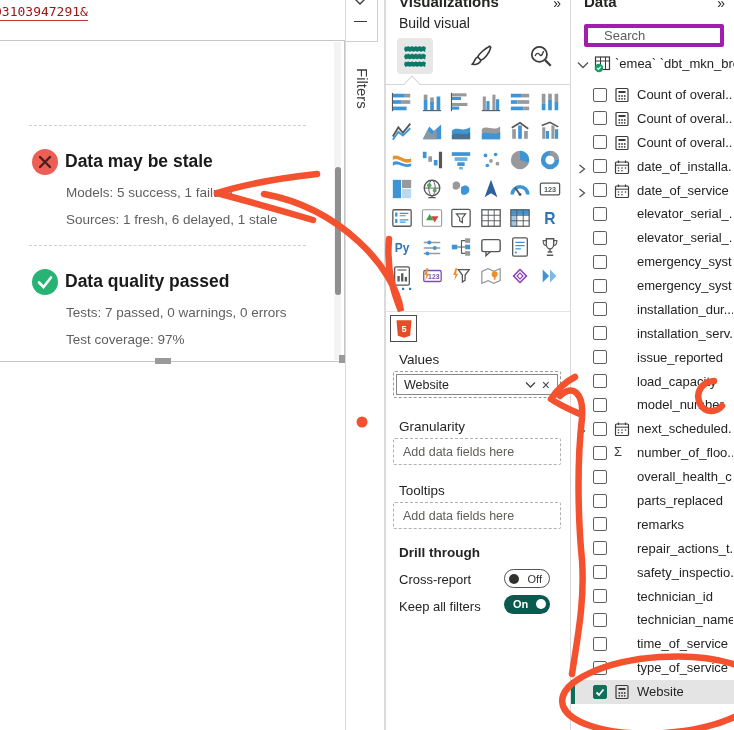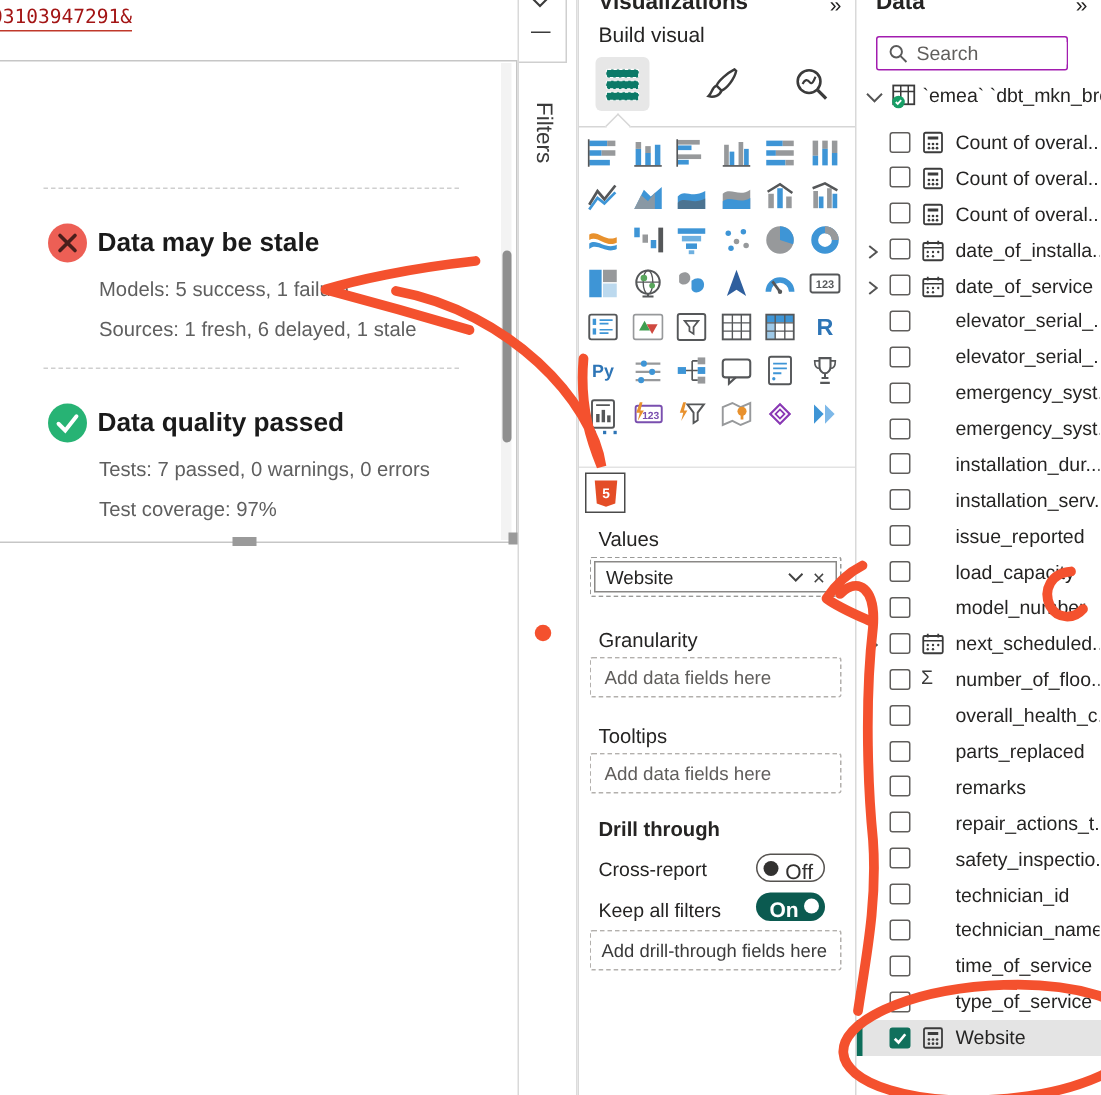--- a/index.html
+++ b/index.html
@@ -60,33 +60,33 @@
   .well { position:absolute; left:7px; width:168px; height:27px; border:1.3px dashed #b3b0ad; border-radius:2px;
           background:#fff; font-size:12.5px; color:#605e5c; display:flex; align-items:center; padding-left:9px; }
   .well.dark { color:#3b3b3b; font-size:12.3px; padding-left:7px; }
   #values-well { position:absolute; left:7px; top:371px; width:168px; height:27px; border:1.3px dashed #9a9a98;
                  border-radius:2px; padding:2px; }
   #values-pill { width:100%; height:100%; border:1px solid #8a8886; background:#fff; display:flex; align-items:center; }
   #values-pill .pill-text { flex:1; font-size:12.5px; color:#252423; padding-left:7px; }
   #values-pill .pill-x { font-size:14px; color:#444; padding:0 7px 0 6px; }
   .drill-label { position:absolute; left:13px; font-size:13.5px; font-weight:700; color:#252423; }
   .tog-row-label { position:absolute; left:13px; font-size:13px; color:#252423; }
-  .toggle { position:absolute; left:118px; width:46px; height:19px; border-radius:10px; font-size:14px; }
+  .toggle { position:absolute; left:118px; width:46px; height:19px; border-radius:10px; font-size:11px; }
   .toggle.off { border:1px solid #55524f; background:#fff; color:#323130; }
   .toggle.off .dot { position:absolute; left:4px; top:3.5px; width:10px; height:10px; border-radius:50%; background:#323130; }
   .toggle.off .tg-label { position:absolute; right:7px; top:2.5px; }
   .toggle.on { background:#0b5a50; color:#fff; }
   .toggle.on .dot { position:absolute; right:4px; top:3.5px; width:10px; height:10px; border-radius:50%; background:#fff; }
   .toggle.on .tg-label { position:absolute; left:9px; top:2.5px; font-weight:700; }
 
   
   #data-pane { position:absolute; left:570px; top:0; width:164px; height:730px; background:#fff;
                border-left:1px solid #d9d9d9; overflow:hidden; }
-  #search-box { position:absolute; left:13px; top:24px; width:128px; height:23px; border:1px solid #a21caf;
-                border-radius:2px; background:#fff; display:flex; align-items:center; }
+  #search-box { position:absolute; left:13px; top:24px; width:140px; height:23px; border:4px solid #a21caf;
+                border-radius:2px; background:#fff; display:flex; align-items:center;flex-direction:column; }
   #search-box input { border:none; outline:none; width:100px; font-size:13px; color:#252423;
                       font-family:"Liberation Sans", sans-serif; }
   #search-box input::placeholder { color:#605e5c; }
   #root-row { position:absolute; left:0; top:52px; width:164px; height:24px; }
   #root-label { position:absolute; left:44px; top:4px; font-size:13px; color:#252423; white-space:nowrap; }
   .f-row { position:absolute; left:0; width:164px; height:24px; }
   .f-row.hl { background:#e4e4e4; }
   .f-accent { position:absolute; left:0; top:0; width:3.5px; height:24px; background:#0d6e5a; }
   .f-exp { position:absolute; left:6px; top:6px; }
   .f-cb { position:absolute; left:22px; top:4.5px; width:14px; height:14px; border:1px solid #605e5c;
@@ -511,21 +511,20 @@
       <span class="dot"></span>
       <span class="tg-label">Off</span>
     </div>
 
     <div class="tog-row-label" style="top:599px">Keep all filters</div>
     <div class="toggle on" style="top:595px">
       <span class="tg-label">On</span>
       <span class="dot"></span>
     </div>
 
-    <div class="well dark" style="top:620px">Add drill-through fields here</div>
   </div>
 
   <div id="data-pane">
     <div class="pane-title">Data</div>
     <div class="pane-collapse">»</div>
     <div id="search-box">
       <svg width="14" height="14" style="margin:0 5px 0 7px">
         <circle cx="5.5" cy="5.5" r="3.8" fill="none" stroke="#5a5a5a" stroke-width="1.3"></circle>
         <line x1="8.4" y1="8.4" x2="12.3" y2="12.3" stroke="#5a5a5a" stroke-width="1.3"></line>
       </svg>

